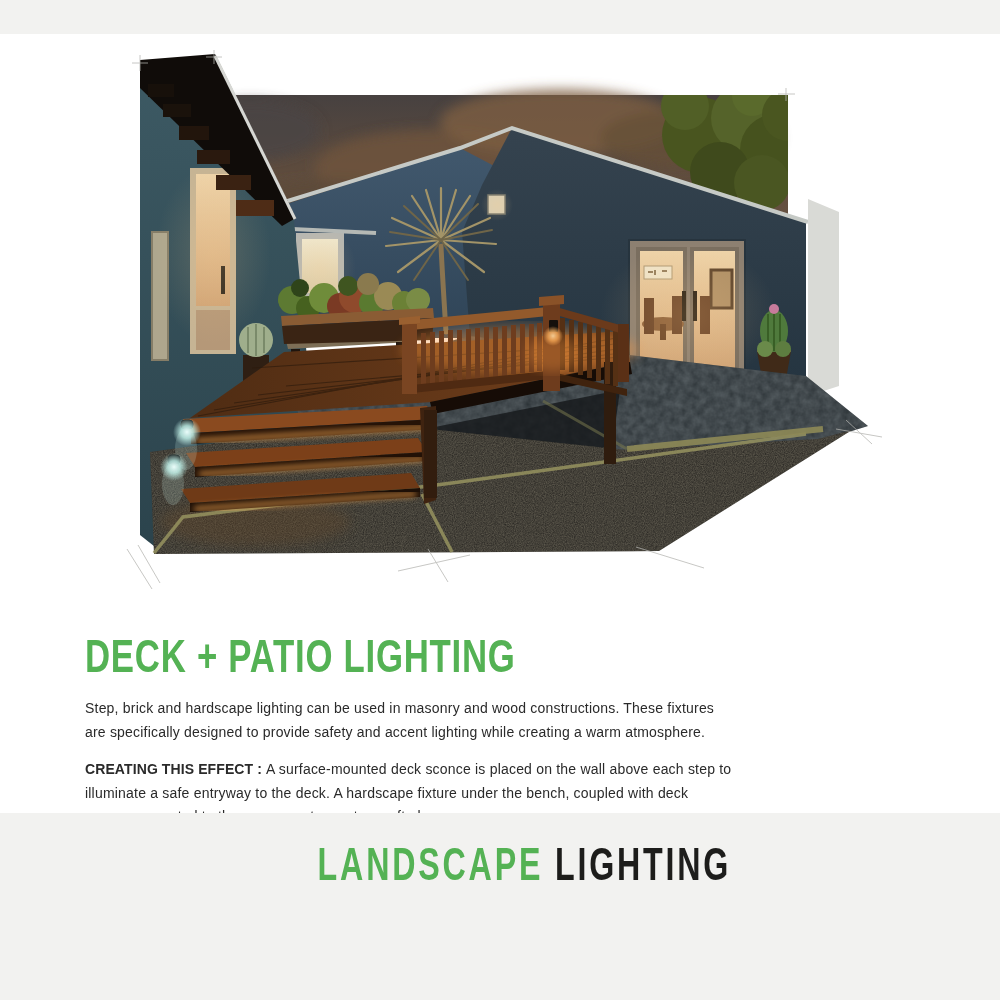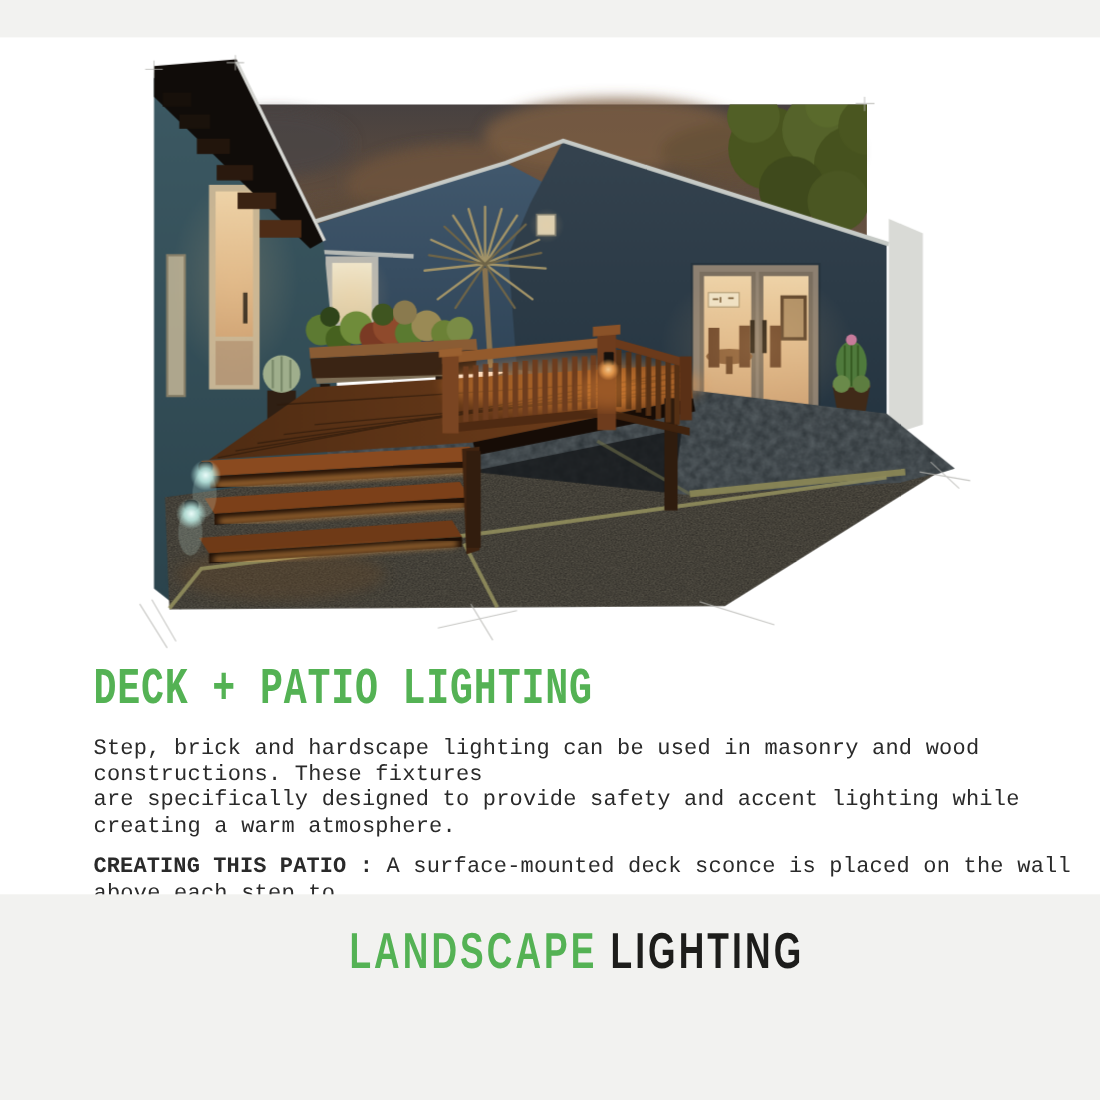--- a/index.html
+++ b/index.html
@@ -1,23 +1,23 @@
 <!DOCTYPE html>
 <html><head>
 <meta charset="utf-8">
 <style>
   html,body{margin:0;padding:0;background:#ffffff;}
   #page{position:relative;width:1000px;height:1000px;background:#ffffff;overflow:hidden;
         font-family:"Liberation Sans",sans-serif;}
   .band-top{position:absolute;left:0;top:0;width:1000px;height:34px;background:#f2f2f0;}
   #art{position:absolute;left:0;top:0;width:1000px;height:600px;}
-  .text-block{position:absolute;left:85px;top:604px;width:905px;font-family:Liberation Mono, monospace;}
+  .text-block{position:absolute;left:85px;top:632px;width:905px;}
   .headline{color:#54b254;font-weight:bold;font-size:47px;line-height:1;white-space:nowrap;
             letter-spacing:1px;display:inline-block;transform:scaleX(.74);transform-origin:left top;}
-  .para{font-size:20px;line-height:23.5px;color:#2a2a2a;letter-spacing:.2px;
+  .para{font-size:14px;line-height:23.5px;color:#2a2a2a;letter-spacing:.2px;
         white-space:pre-line;margin:0 0 14px 0;width:900px;}
   .para b{letter-spacing:.1px;}
   .p1{margin-top:18px;}
   .footer{position:absolute;left:0;top:813px;width:1000px;height:187px;background:#f2f2f0;text-align:center;}
   .brandline{margin-top:28px;white-space:nowrap;padding-left:48px;}
   .brand{display:inline-block;transform:scaleX(.70);transform-origin:center top;
          font-weight:bold;font-size:46px;letter-spacing:4px;line-height:1;white-space:nowrap;}
   .brand .g{color:#54b254;}
   .brand .d{color:#1d1d1b;}
   .brandtitle{display:inline-block;transform:scaleX(.80);transform-origin:center top;
@@ -353,21 +353,21 @@
       <path d="M836,429 L882,437 M846,420 L872,444"></path>
     </g>
   </svg>
 
   <div class="text-block">
     <div>
       <span class="headline">DECK + PATIO LIGHTING</span>
     </div>
     <p class="para p1">Step, brick and hardscape lighting can be used in masonry and wood constructions. These fixtures
 are specifically designed to provide safety and accent lighting while creating a warm atmosphere.</p>
-    <p class="para"><b>CREATING THIS PATIO : </b><span>A surface-mounted deck sconce is placed on the wall above each step to
+    <p class="para"><b>CREATING THIS EFFECT : </b><span>A surface-mounted deck sconce is placed on the wall above each step to
 illuminate a safe entryway to the deck. A hardscape fixture under the bench, coupled with deck
 sconces mounted to the corner posts create a soft glow.</span></p>
   </div>
 
   <div class="footer">
     <div class="brandline">
       <span class="brand"><span class="g">LANDSCAPE</span><span class="d"> LIGHTING</span></span>
     </div>
   </div>
 

